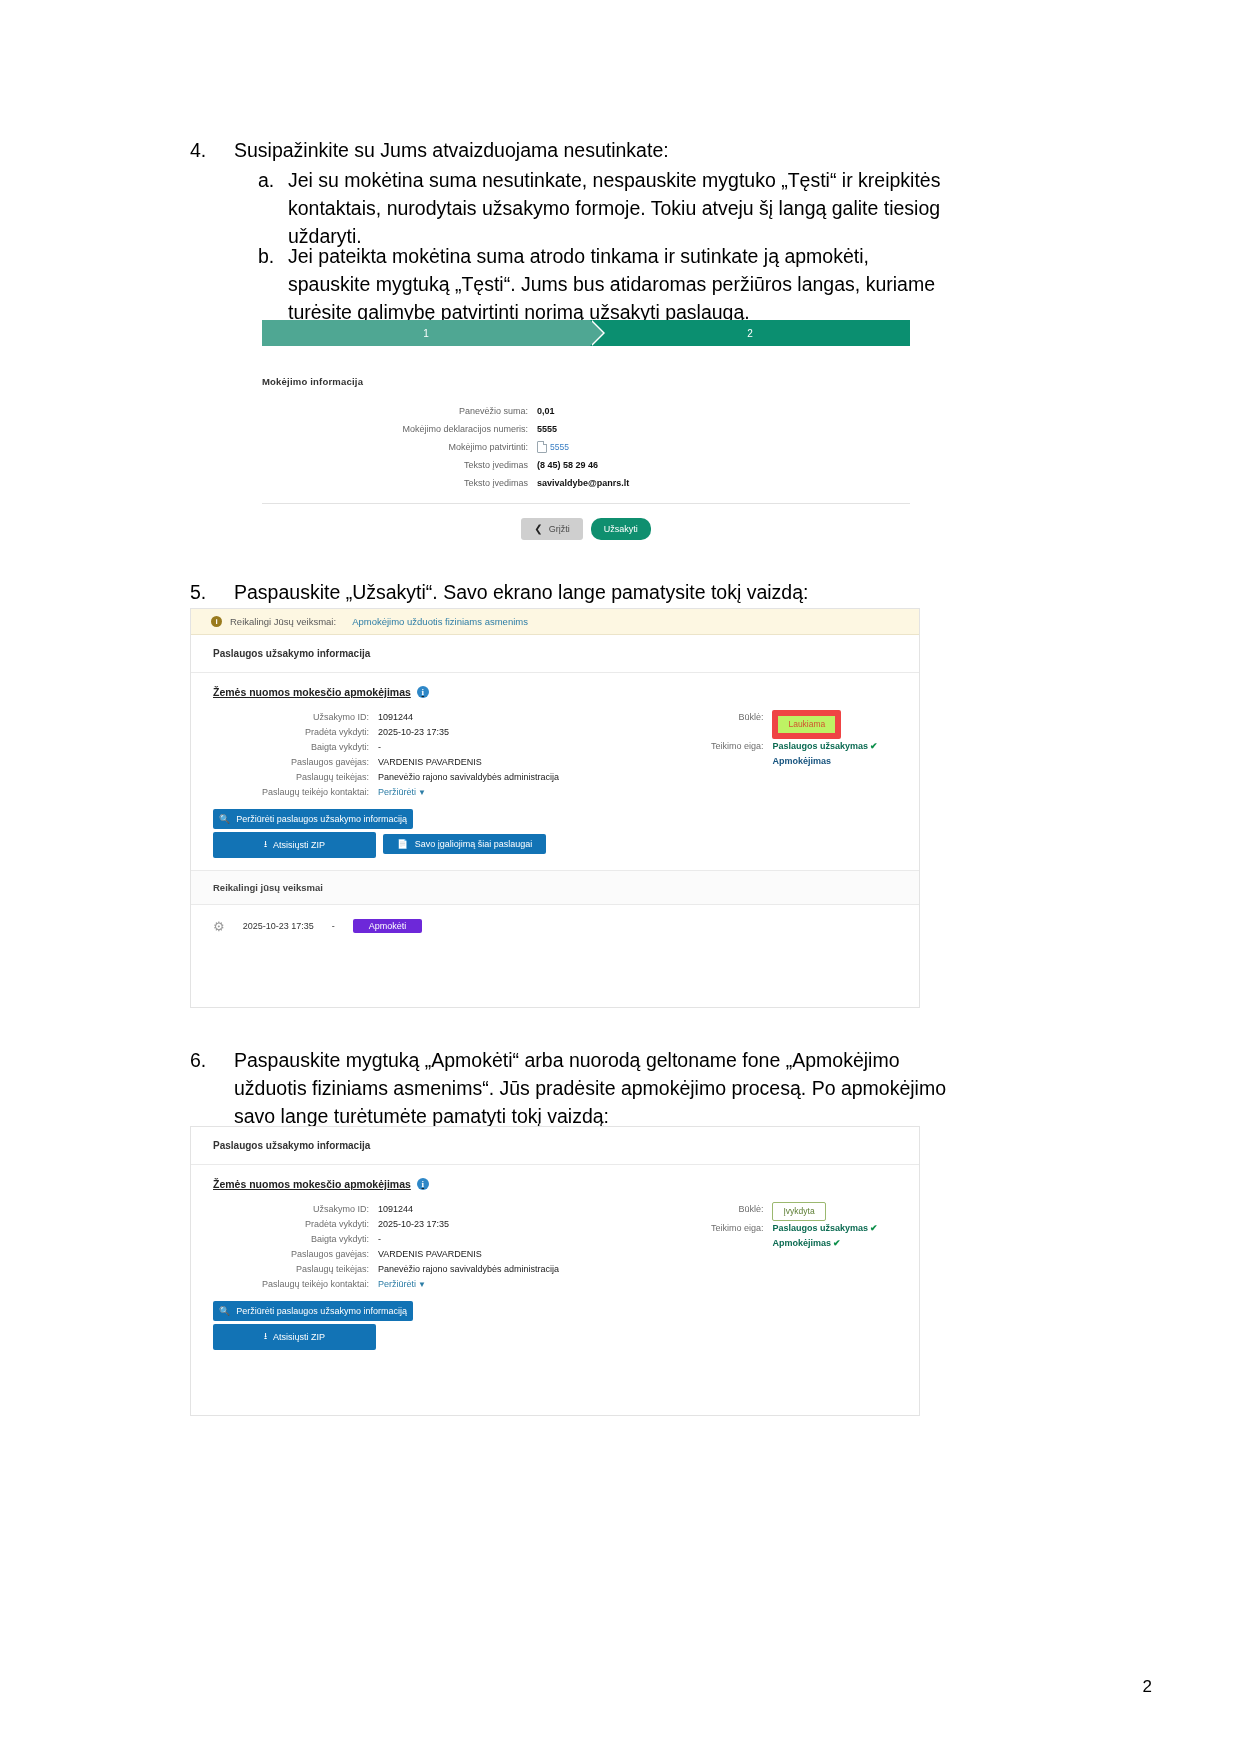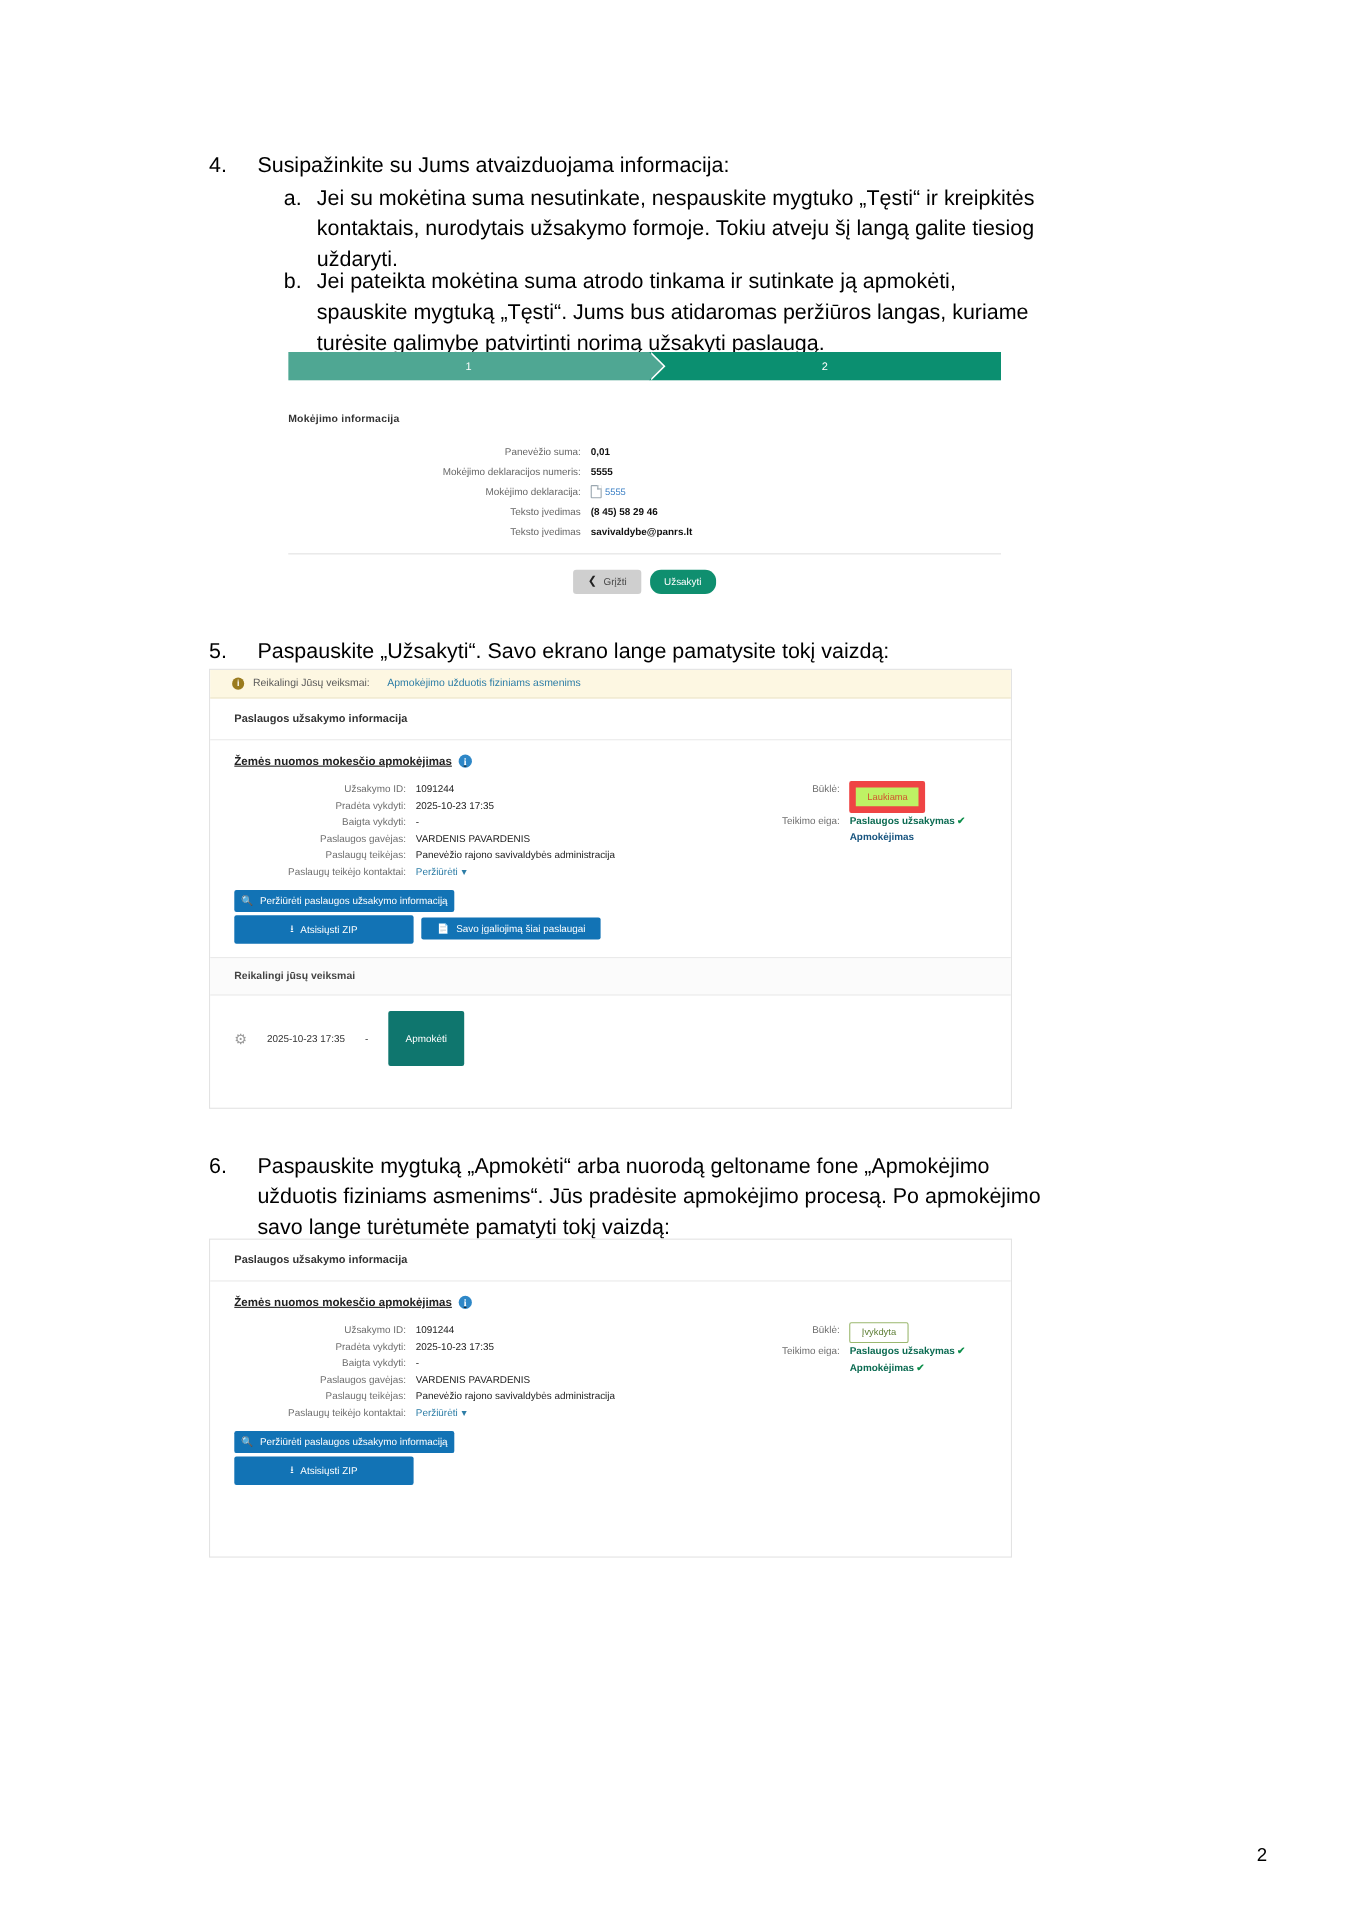--- a/index.html
+++ b/index.html
@@ -320,24 +320,24 @@
     font-size:9px;
     color:#333;
     gap:18px;
   }
   .gear{
     color:#9a9a9a;font-size:13px;line-height:1;
   }
   .task-date{color:#333;}
   .task-dash{color:#333;}
   .btn-pay{
-    background:#0f766e;color:#fff;
+    background:#6d28d9;color:#fff;
     border:none;border-radius:2px;
     font-size:9px;
-    padding:20px 16px;
+    padding:2px 16px;
     cursor:pointer;
   }
   .hist-head{
     border-top:1px solid #eaeaea;
     padding:11px 22px 4px 22px;
     font-size:9.5px;
     font-weight:bold;
     color:#444;
   }
   .hist-note{
@@ -352,21 +352,21 @@
     color:#000;
   }
 </style>
 </head>
 <body>
 
 <div class="page">
 
   <div class="ol-item" style="left:190px;top:136px;width:760px;">
     <span class="ol-num">4.</span>
-    <span class="ol-text">Susipažinkite su Jums atvaizduojama informacija:</span>
+    <span class="ol-text">Susipažinkite su Jums atvaizduojama nesutinkate:</span>
   </div>
 
   <div class="sub-item" style="left:258px;top:166px;width:692px;">
     <span class="sub-num">a.</span>
     <span class="sub-text">Jei su mokėtina suma nesutinkate, nespauskite mygtuko „Tęsti“ ir kreipkitės kontaktais, nurodytais užsakymo formoje. Tokiu atveju šį langą galite tiesiog uždaryti.</span>
   </div>
 
   <div class="sub-item" style="left:258px;top:242px;width:692px;">
     <span class="sub-num">b.</span>
     <span class="sub-text">Jei pateikta mokėtina suma atrodo tinkama ir sutinkate ją apmokėti, spauskite mygtuką „Tęsti“. Jums bus atidaromas peržiūros langas, kuriame turėsite galimybę patvirtinti norimą užsakyti paslaugą.</span>
@@ -388,21 +388,21 @@
     <div class="pay-rows">
       <div class="pay-row">
         <span class="pay-lbl">Panevėžio suma:</span>
         <span class="pay-val">0,01</span>
       </div>
       <div class="pay-row">
         <span class="pay-lbl">Mokėjimo deklaracijos numeris:</span>
         <span class="pay-val">5555</span>
       </div>
       <div class="pay-row">
-        <span class="pay-lbl">Mokėjimo deklaracija:</span>
+        <span class="pay-lbl">Mokėjimo patvirtinti:</span>
         <span class="pay-val doc-chip">
           <span class="doc-glyph"></span>
           <span class="doc-link">5555</span>
         </span>
       </div>
       <div class="pay-row">
         <span class="pay-lbl">Teksto įvedimas</span>
         <span class="pay-val">(8 45) 58 29 46</span>
       </div>
       <div class="pay-row">

